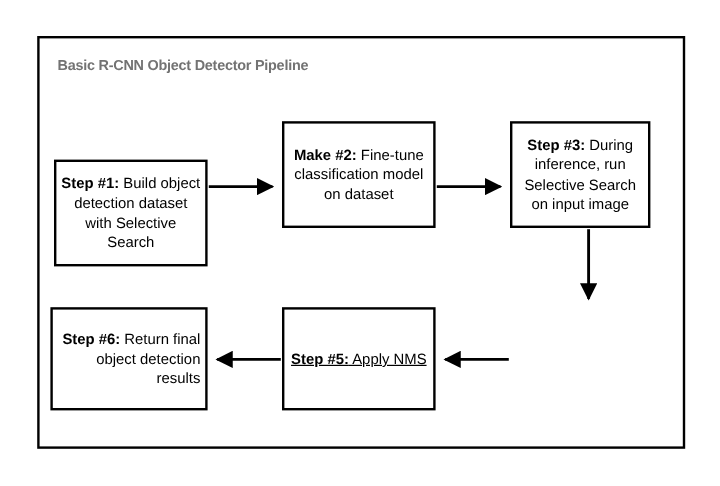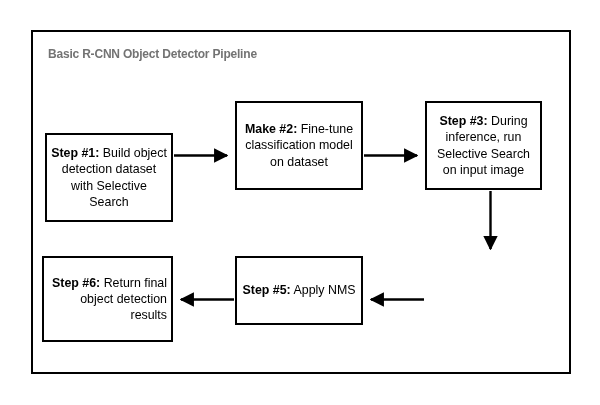--- a/index.html
+++ b/index.html
@@ -58,21 +58,21 @@
     line-height: 1.31;
     color: #000000;
   }
   .step-text b {
     font-weight: bold;
   }
   #box-step-1 { left: 45px;  top: 101px; width: 128px; height: 89px; margin-top: 32px; }
   #box-step-2 { left: 235px; top: 101px; width: 128px; height: 89px; }
   #box-step-3 { left: 425px; top: 101px; width: 117px; height: 89px; }
   #box-step-4 { left: 425px; top: 256px; width: 131px; height: 86px; }
-  #box-step-5 { left: 235px; top: 256px; width: 128px; height: 69px; }
+  #box-step-5 { left: 235px; top: 256px; width: 128px; height: 86px; text-decoration: underline; }
   #box-step-6 { left: 42px;  top: 256px; width: 131px; height: 86px; text-align: right; }
 
   
   #connectors {
     position: absolute;
     left: 0;
     top: 0;
     width: 600px;
     height: 405px;
     pointer-events: none;

